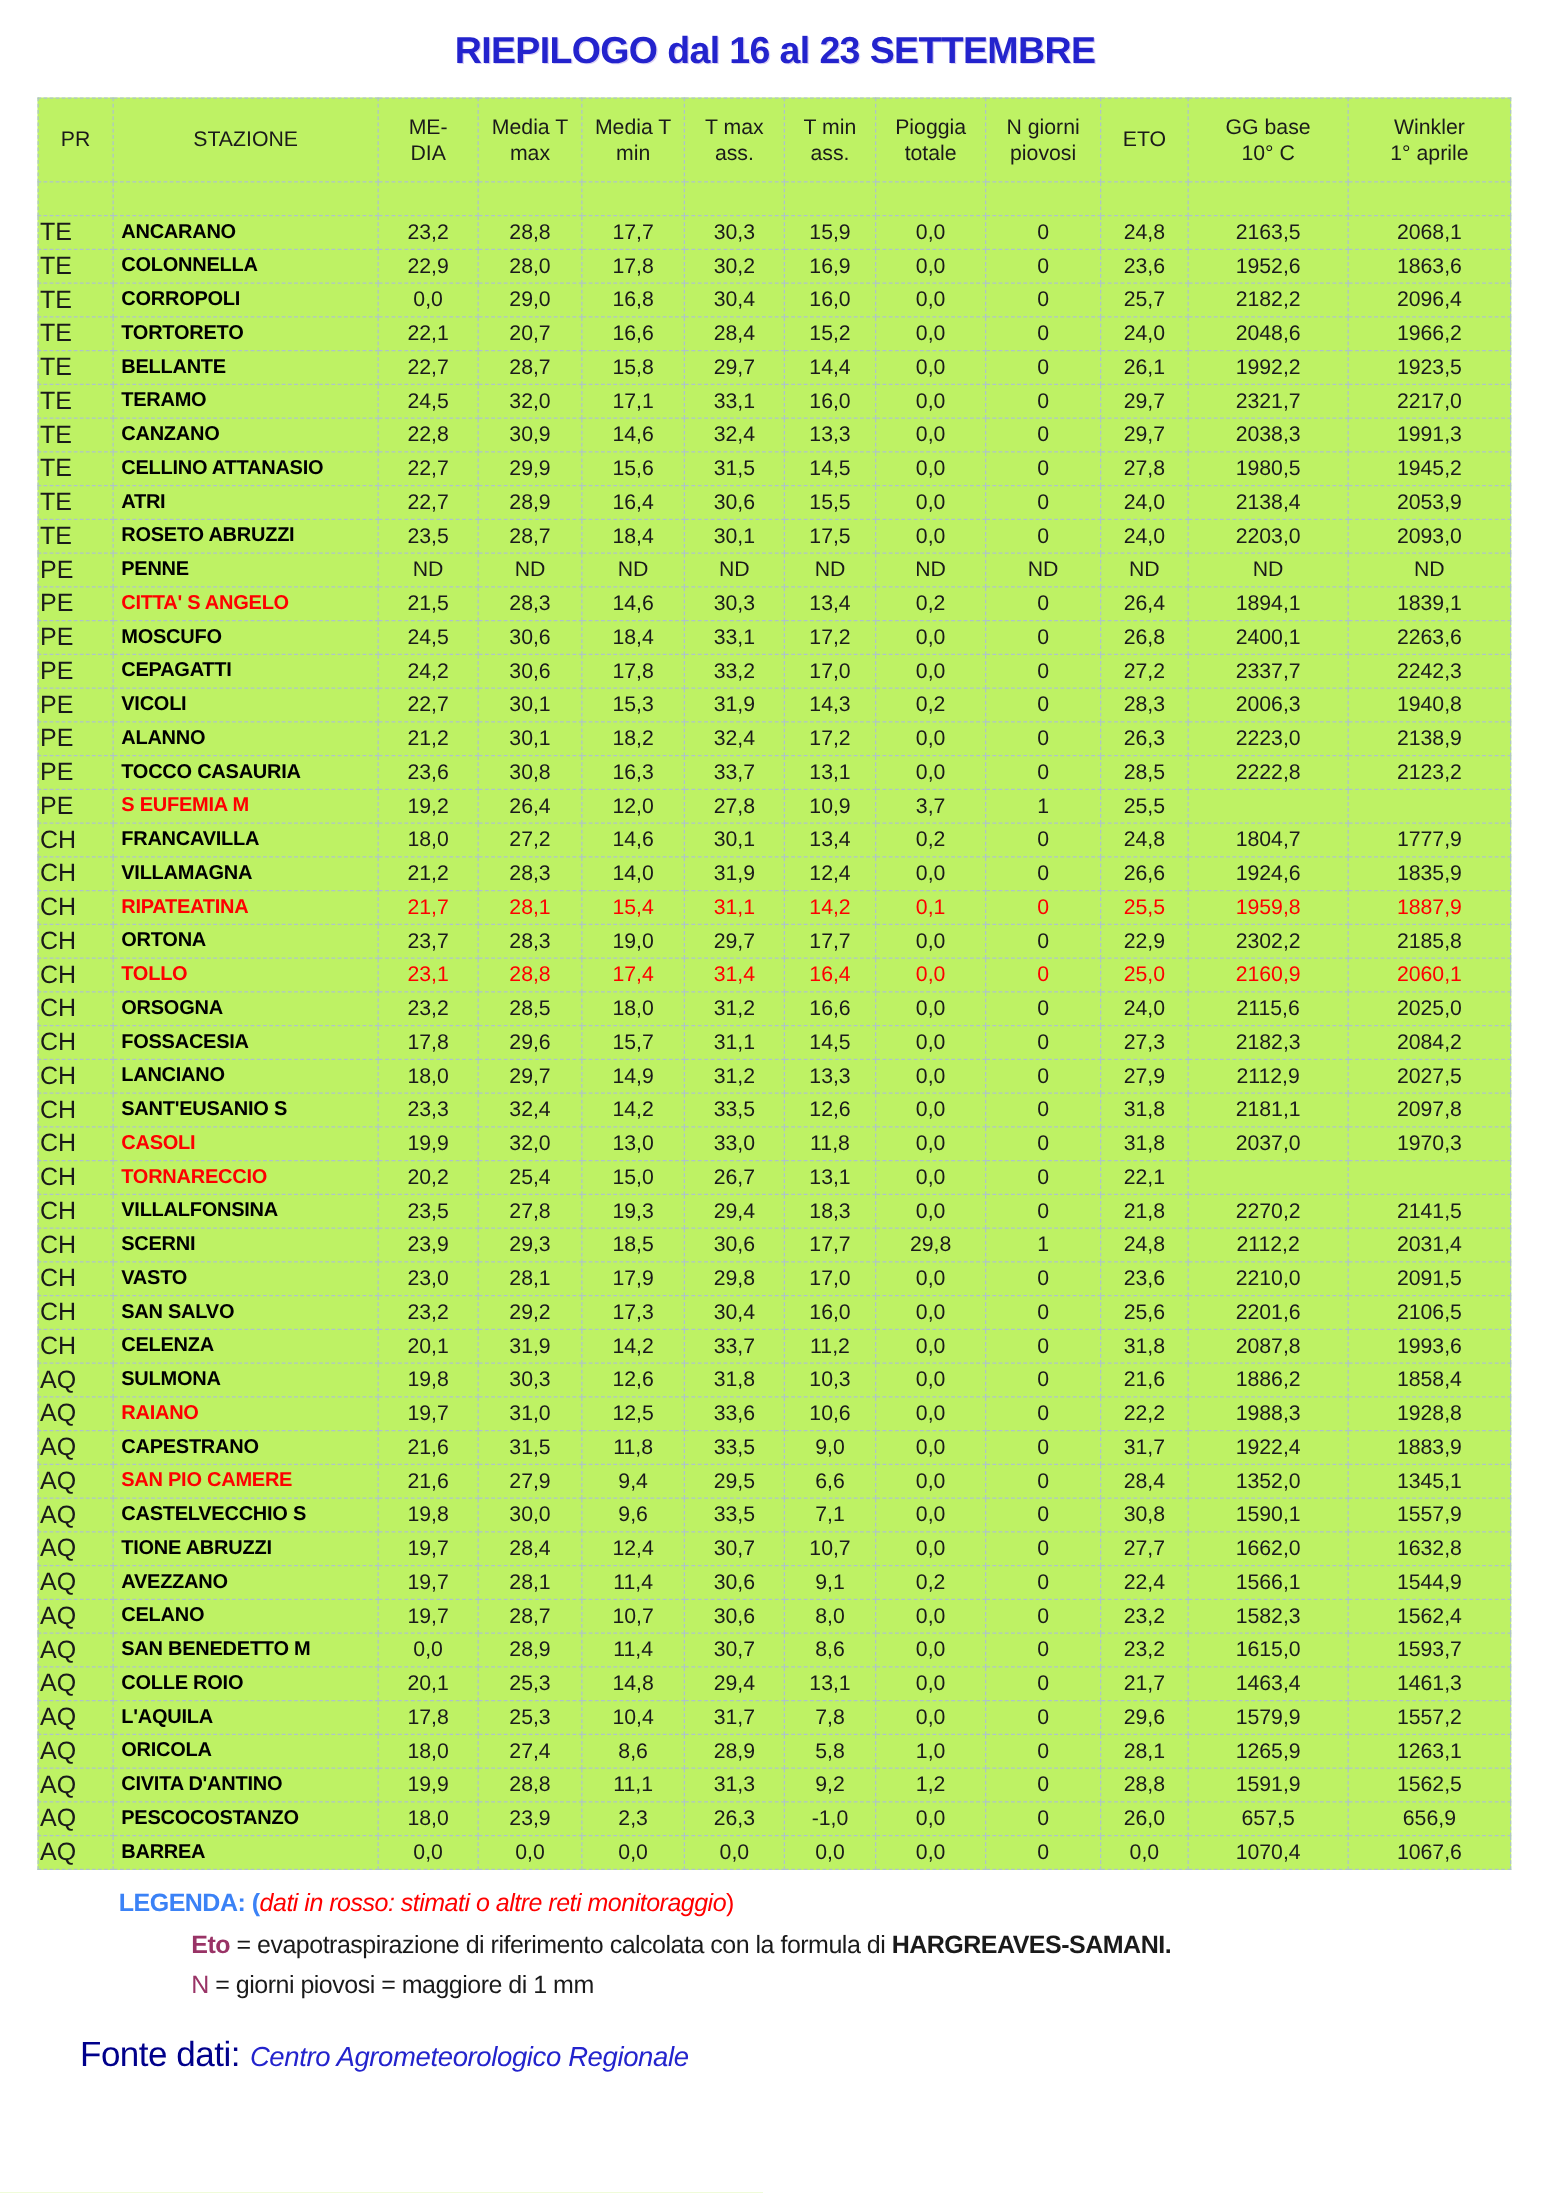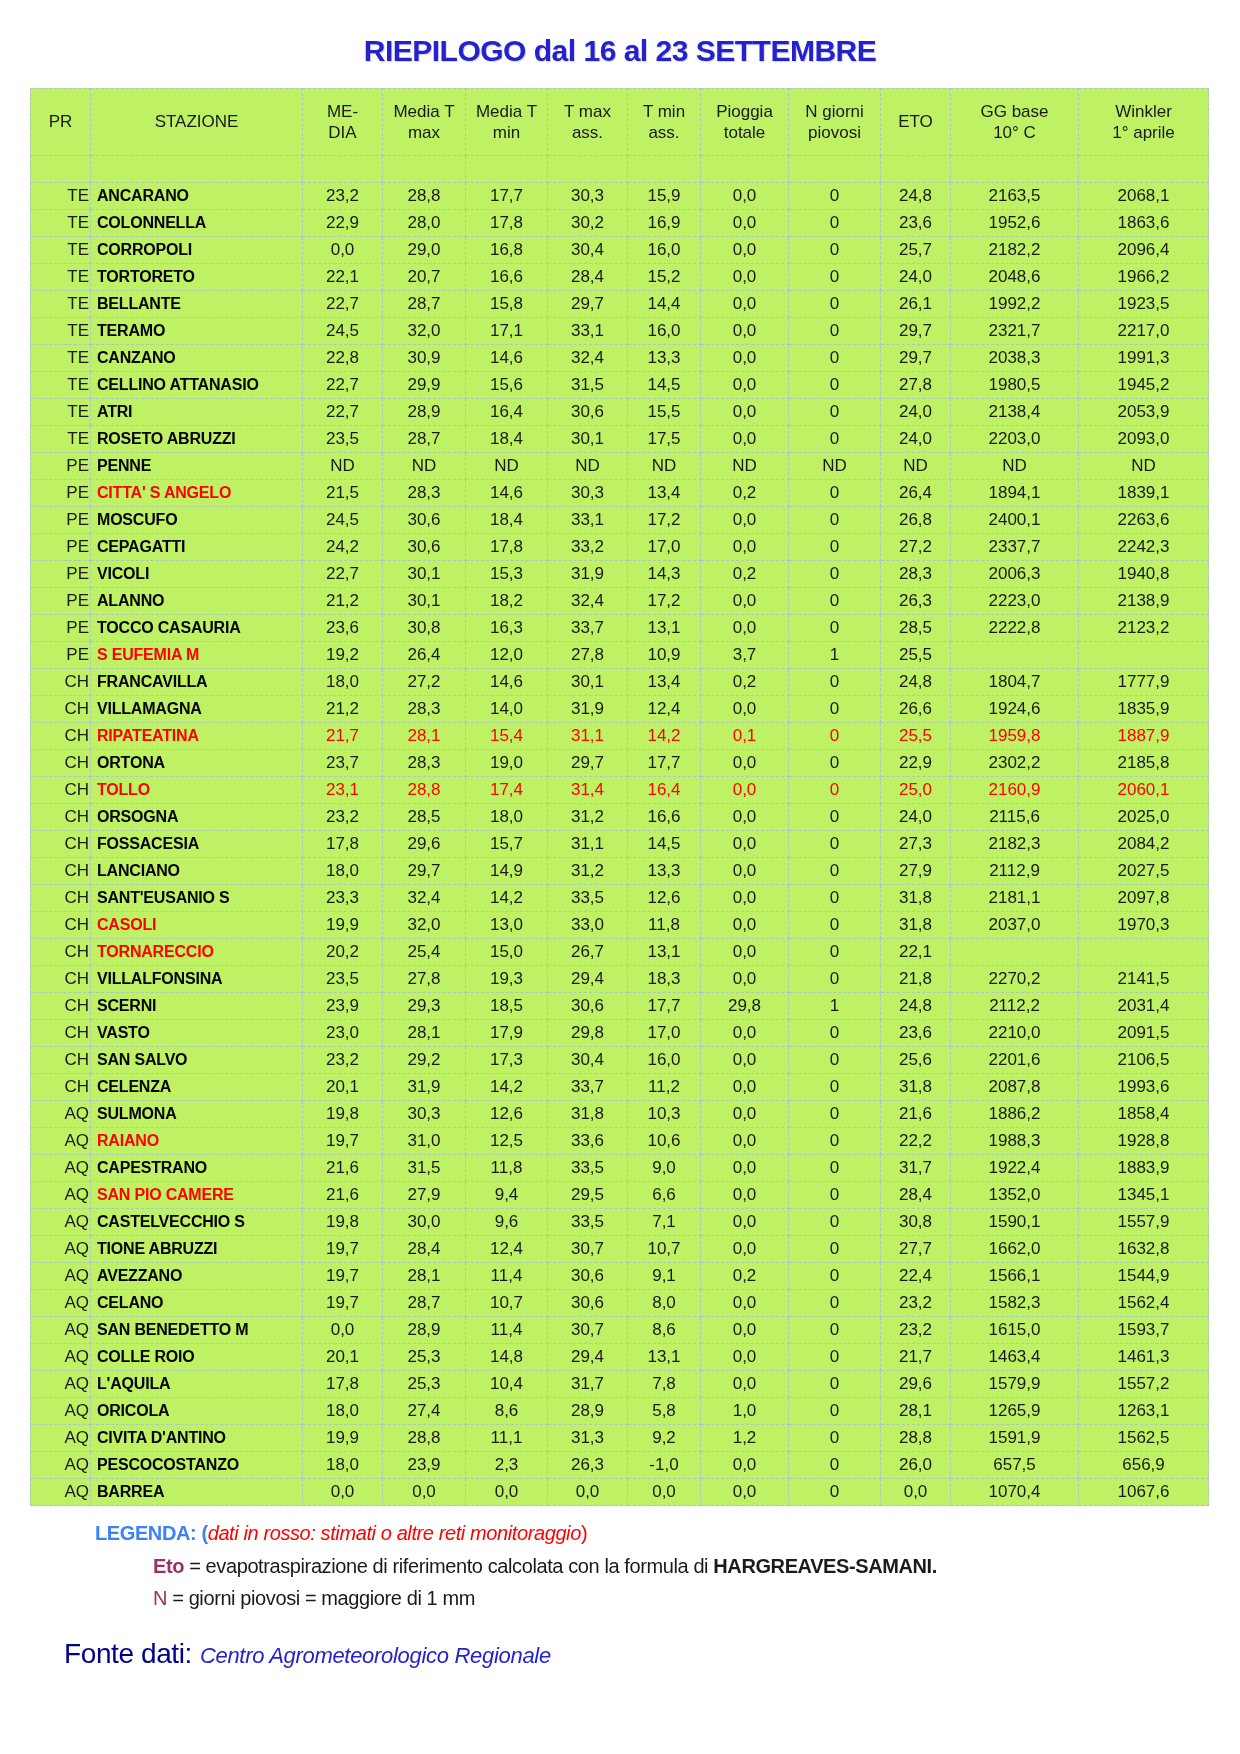--- a/index.html
+++ b/index.html
@@ -2,21 +2,21 @@
 <html><head>
 <meta charset="utf-8">
 <style>
   html,body{margin:0;padding:0;background:#ffffff;}
   body{
     width:1240px;height:1754px;
     font-family:"Liberation Sans","DejaVu Sans",sans-serif;
     color:#111;position:relative;overflow:hidden;
   }
   .title{
-    margin:34px 40px 20px 40px;
+    margin:24px 40px 20px 40px;
     text-align:center;
     font-size:30px;font-weight:bold;
     color:#2323cd;
     letter-spacing:-0.5px;
     text-shadow:1px 1px 0 rgba(150,120,220,.35);
   }
   table.summary{
     border-collapse:collapse;
     table-layout:fixed;
     margin-left:30px;
@@ -34,21 +34,21 @@
     line-height:1.25;
     padding:9px 2px;
     white-space:pre-line;
     text-align:center;
     color:#1a1a1a;
     height:48px;
     vertical-align:middle;
   }
   tr.spacer td{height:12px;padding:0;}
   td.pr{
-    text-align:right;font-size:17px;color:#1a1a1a;white-space:nowrap;
+    text-align:left;font-size:20px;color:#1a1a1a;white-space:nowrap;
   }
   td.station{
     text-align:left;font-weight:bold;font-size:16px;letter-spacing:-0.2px;
     padding-left:6px;white-space:nowrap;color:#000;
   }
   td.num{
     text-align:center;font-size:17px;white-space:nowrap;color:#1a1a1a;
   }
   tbody.data td{height:26px;padding-top:0;padding-bottom:0;}
   .red{color:#fe0000 !important;}

